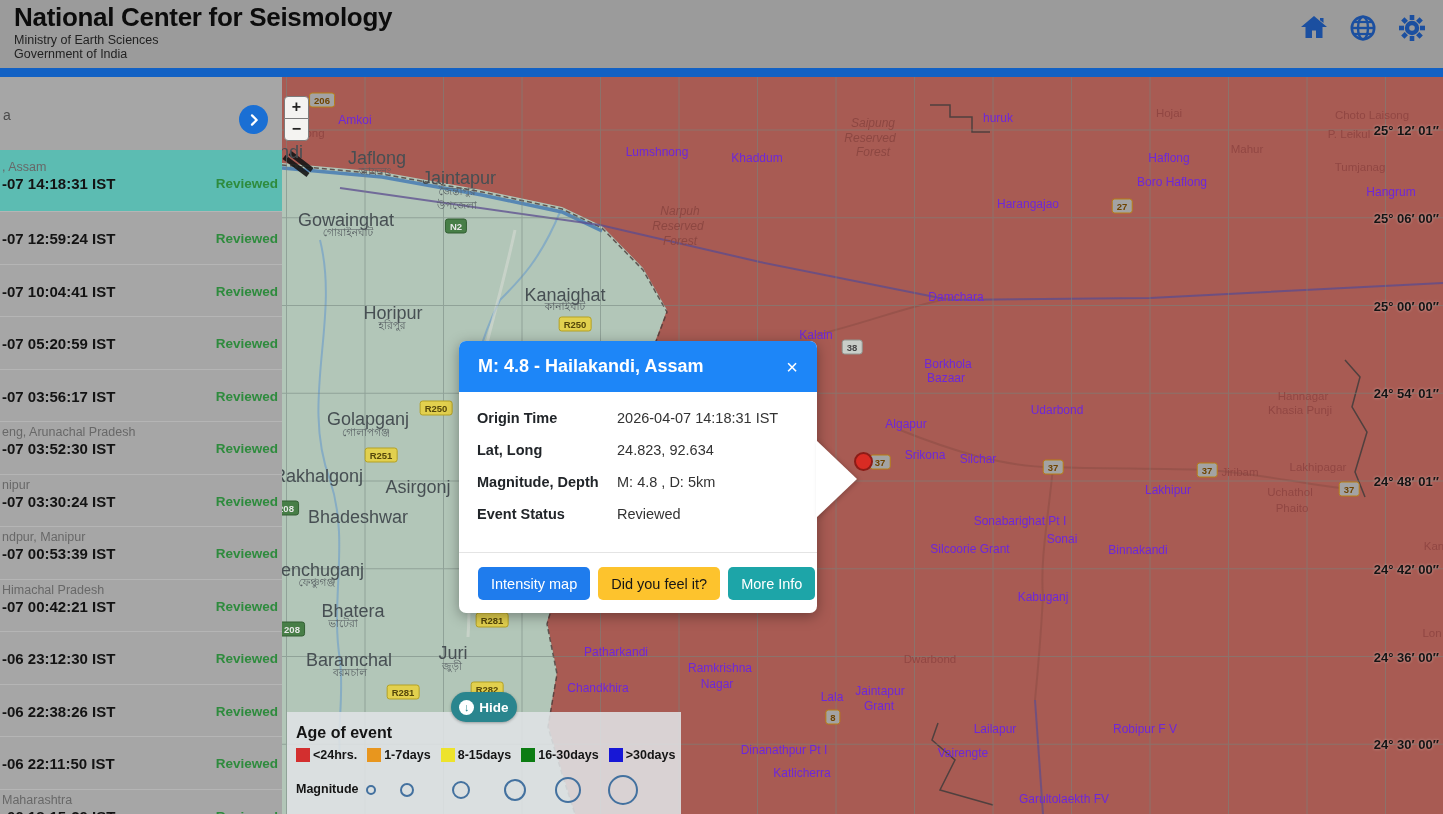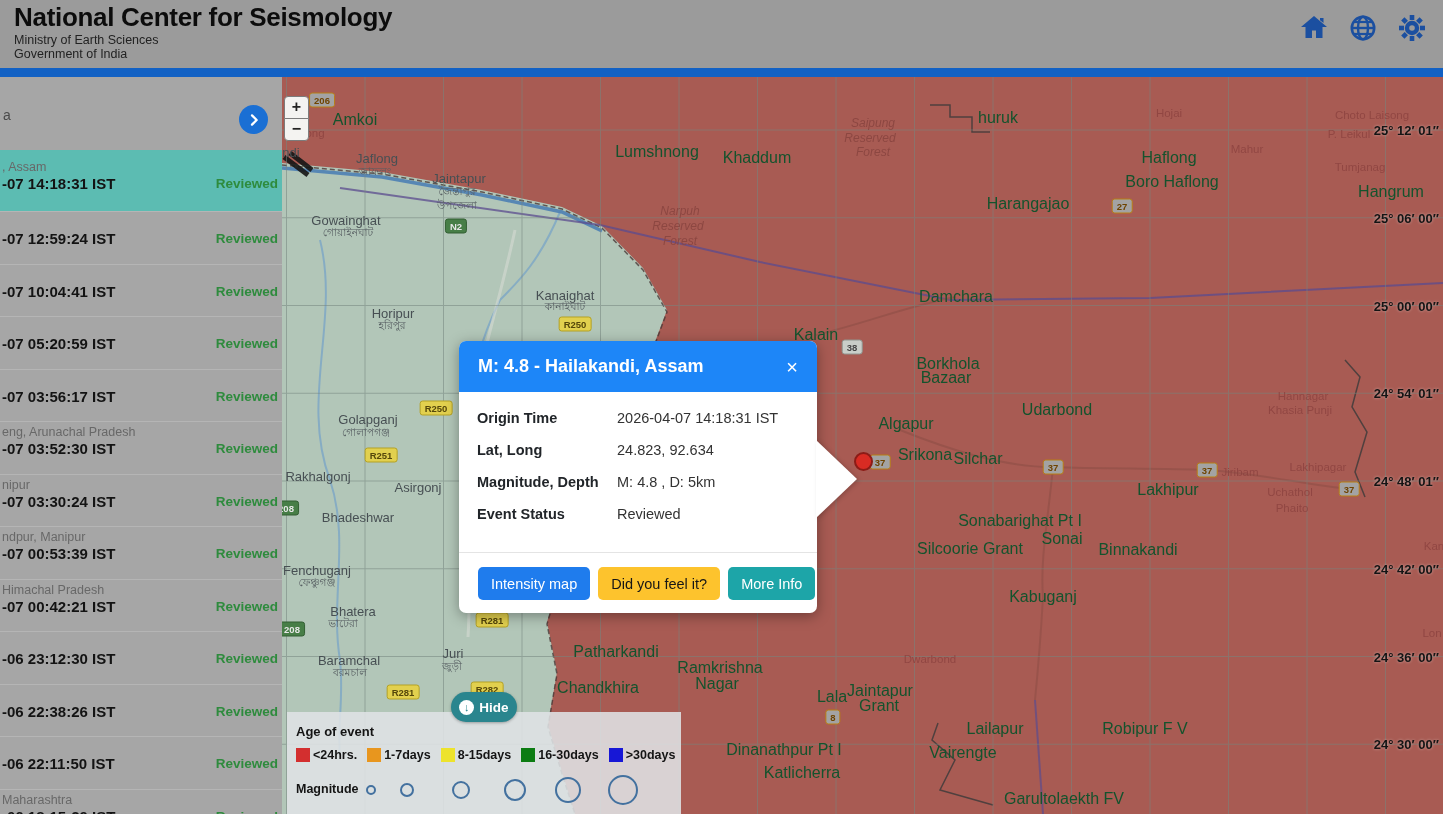--- a/index.html
+++ b/index.html
@@ -25,23 +25,23 @@
   .row.sel{height:61px;background:#5cbcb2;border-top:none;}
   .loc{position:absolute;left:2px;top:3px;font-size:12.5px;color:#686868;white-space:nowrap;}
   .time{position:absolute;left:2px;top:18px;font-size:15px;font-weight:bold;color:#131313;white-space:nowrap;}
   .status{position:absolute;right:4px;top:19px;font-size:13.5px;font-weight:bold;color:#2e8b3d;}
   .row.sel .loc{top:10px;} .row.sel .time{top:25px;} .row.sel .status{top:26px;}
 
   
   .map{position:absolute;top:77px;left:282px;width:1161px;height:737px;background:#b2c6b8;overflow:hidden;cursor:grab;}
   .map svg.base{position:absolute;left:0;top:0;}
   .lbl{position:absolute;transform:translate(-50%,-50%);white-space:nowrap;pointer-events:none;}
-  .lr{color:#14532d;font-size:16px;font-weight:500;}
+  .lr{color:#6d28d9;font-size:12px;font-weight:500;}
   .lf{color:#8d4340;font-size:11.5px;font-weight:500;opacity:.85;}
-  .lg{color:#474f53;font-size:13px;font-weight:500;}
+  .lg{color:#474f53;font-size:18px;font-weight:500;}
   .lb{color:#565d61;font-size:10.5px;}
   .li{color:#8a4540;font-size:12px;font-style:italic;opacity:.9;}
   .mbadge{position:absolute;transform:translate(-50%,-50%);font-size:9.5px;font-weight:bold;
           padding:1px 4px;border-radius:3px;line-height:11px;pointer-events:none;}
   .orange{background:#a3a3a3;color:#6e4300;border:1px solid #b87e15;}
   .yellow{background:#e2d04e;color:#55470a;border:1px solid #b3a125;}
   .greenbadge{background:#477e47;color:#e8e8e8;border:1px solid #335f33;}
   .white{background:#c9cec9;color:#454545;border:1px solid #909690;}
   .coord{position:absolute;right:4px;transform:translateY(-50%);font-size:13px;font-weight:600;color:#141414;
          text-shadow:0 0 3px rgba(255,255,255,.45);pointer-events:none;}
@@ -71,21 +71,21 @@
         font-family:"Liberation Sans",sans-serif;}
   .btn-primary{background:#1f7ced;color:#fff;}
   .btn-warning{background:#fdc32d;color:#161616;}
   .btn-info{background:#1da5a8;color:#fff;}
   .tail{position:absolute;left:357px;top:99px;width:0;height:0;border-top:39px solid transparent;
         border-bottom:39px solid transparent;border-left:41px solid #fff;
         filter:drop-shadow(2px 1px 2px rgba(0,0,0,.18));}
 
   
   .legend{position:absolute;left:5px;top:635px;width:394px;height:102px;background:rgba(223,227,229,.88);z-index:10;}
-  .lg-age-title{position:absolute;left:9px;top:12px;font-size:13px;font-weight:bold;color:#141414;}
+  .lg-age-title{position:absolute;left:9px;top:12px;font-size:16px;font-weight:bold;color:#141414;}
   .lg-row{position:absolute;left:9px;top:36px;display:flex;align-items:center;}
   .lg-item{display:flex;align-items:center;margin-right:10px;}
   .lg-sq{width:14px;height:14px;margin-right:3px;flex:none;}
   .lg-txt{font-size:12.5px;font-weight:bold;color:#141414;white-space:nowrap;}
   .lg-mag-title{position:absolute;left:9px;top:70px;font-size:12.5px;font-weight:bold;color:#141414;}
   .circ{position:absolute;border:2px solid #43719f;border-radius:50%;box-sizing:border-box;background:transparent;}
   .hidebtn{position:absolute;left:169px;top:615px;width:66px;height:30px;background:#2a858e;border-radius:16px;
            color:#fff;display:flex;align-items:center;justify-content:center;gap:5px;font-size:13.5px;
            font-weight:bold;z-index:11;cursor:pointer;box-shadow:0 1px 3px rgba(0,0,0,.3);}
   .hide-ic{width:15px;height:15px;border-radius:50%;background:#fff;color:#2a858e;font-size:11px;

